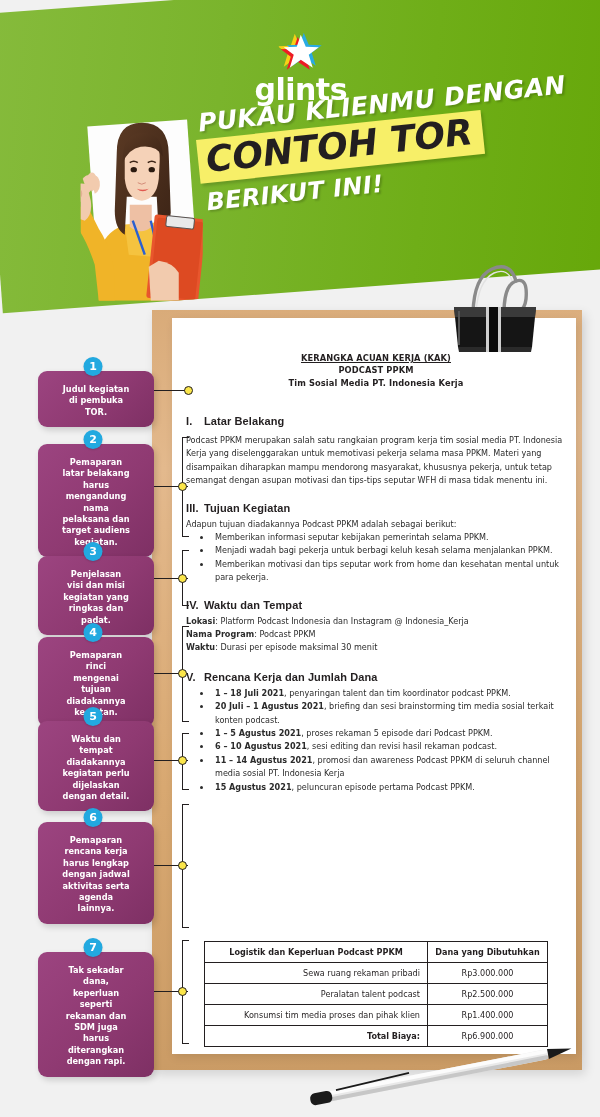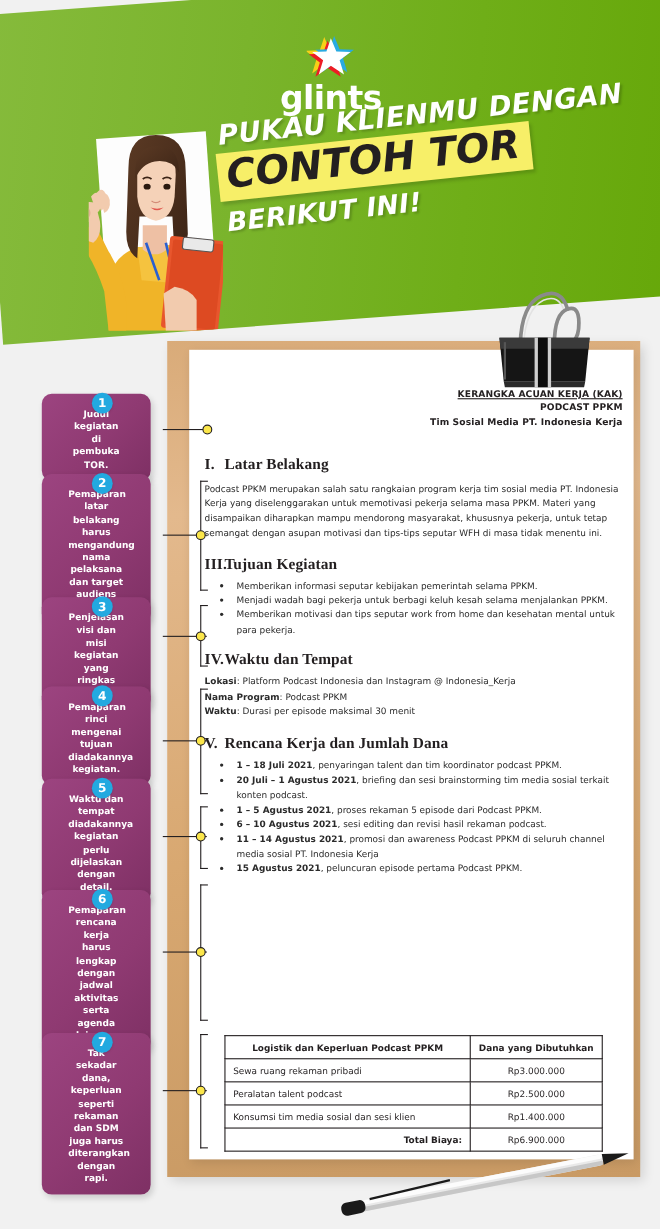--- a/index.html
+++ b/index.html
@@ -63,56 +63,56 @@
     background: #ffffff;
     box-shadow: 2px 3px 9px rgba(0,0,0,0.10);
   }
   .clip { position: absolute; left: 440px; top: 255px; width: 110px; height: 105px; }
 
   
   .pen { position: absolute; left: 290px; top: 1040px; width: 300px; height: 70px; }
 
   
   .doc { position: absolute; left: 186px; top: 352px; width: 380px; color: #231f20; }
-  .doc-title { text-align: right; font-family: "DejaVu Sans", sans-serif; font-size: 8.3px; font-weight: 700; line-height: 12.3px; letter-spacing: 0.1px; }
+  .doc-title { text-align: center; font-family: "DejaVu Sans", sans-serif; font-size: 8.3px; font-weight: 700; line-height: 12.3px; letter-spacing: 0.1px; }
   .doc-title .und { text-decoration: underline; }
 
   .sec { position: relative; margin-top: 12px; }
-  .sec-head { font-family: Liberation Serif, serif; font-size: 14px; font-weight: 700; letter-spacing: 0.1px; }
+  .sec-head { font-family: Liberation Sans, sans-serif; font-size: 11px; font-weight: 700; letter-spacing: 0.1px; }
   .sec-head .rn { display: inline-block; width: 18px; }
   .sec-body { font-family: "DejaVu Sans", sans-serif; font-size: 8.1px; line-height: 13.4px; color: #2b2b2b; margin-top: 7px; }
   .sec-body.tight { margin-top: 4px; }
   .sec-body p { margin: 0; }
   .sec-body ul { margin: 0 0 0 16px; padding: 0 0 0 10px; }
   .sec-body li { margin: 0 0 0 0; padding-left: 3px; }
   .b { font-weight: 700; }
 
   
   .bracket { position: absolute; border: 1.3px solid #231f20; border-right: none; width: 7px; }
   .dot { position: absolute; width: 9px; height: 9px; border-radius: 50%; background: #fbe64a; border: 1.4px solid #231f20; }
   .conn { position: absolute; height: 1.4px; background: #231f20; }
 
   
   .tbl { position: absolute; left: 204px; top: 941px; width: 344px; border-collapse: collapse; font-family: "DejaVu Sans", sans-serif; }
-  .tbl td, .tbl th { border: 1.1px solid #231f20; font-size: 8.1px; padding: 5px 7px; color: #231f20; }
+  .tbl td, .tbl th { border: 1.1px solid #231f20; font-size: 8.1px; padding: 5px 7px; color: #231f20; text-align: right; }
   .tbl th { font-weight: 700; text-align: center; }
   .tbl td.num { text-align: center; width: 120px; }
   .tbl td.tot { text-align: right; font-weight: 700; }
 
   
   .callout { position: absolute; width: 110px; }
   .callout .badge {
     position: absolute; left: 50%; top: 0; transform: translateX(-50%);
     width: 19px; height: 19px; border-radius: 50%; background: #22a9e0;
     color: #ffffff; font-family: "DejaVu Sans", sans-serif; font-weight: 700; font-size: 11px;
     line-height: 19px; text-align: center; z-index: 3;
     box-shadow: 0 1px 2px rgba(0,0,0,0.15);
   }
   .callout .box {
-    position: absolute; left: 0; top: 1px; width: 99px;
+    position: absolute; left: 0; top: 14px; width: 116px;
     background: linear-gradient(135deg, #9c4480 0%, #8f3a72 55%, #7e3064 100%);
     border-radius: 9px; color: #ffffff;
     font-family: "DejaVu Sans", sans-serif; font-weight: 700; font-size: 8.2px; line-height: 11.4px;
     text-align: center; padding: 13px 24px 9px;
     box-shadow: 2px 3px 6px rgba(0,0,0,0.16);
   }
 </style>
 </head>
 <body>
 
@@ -232,20 +232,21 @@
         <p>Podcast PPKM merupakan salah satu rangkaian program kerja tim sosial media PT. Indonesia Kerja yang diselenggarakan untuk memotivasi pekerja selama masa PPKM. Materi yang disampaikan diharapkan mampu mendorong masyarakat, khususnya pekerja, untuk tetap semangat dengan asupan motivasi dan tips-tips seputar WFH di masa tidak menentu ini.</p>
       </div>
     </div>
 
 
     <div class="sec" style="margin-top:14px;">
       <div class="sec-head">
         <span class="rn">III.</span><span>Tujuan Kegiatan</span>
       </div>
       <div class="sec-body tight">
+        <p>Adapun tujuan diadakannya Podcast PPKM adalah sebagai berikut:</p>
         <ul>
           <li><span>Memberikan informasi seputar kebijakan pemerintah selama PPKM.</span></li>
           <li><span>Menjadi wadah bagi pekerja untuk berbagi keluh kesah selama menjalankan PPKM.</span></li>
           <li><span>Memberikan motivasi dan tips seputar work from home dan kesehatan mental untuk para pekerja.</span></li>
         </ul>
       </div>
     </div>
 
     <div class="sec" style="margin-top:14px;">
       <div class="sec-head">
@@ -283,21 +284,21 @@
     </tr>
     <tr>
       <td>Sewa ruang rekaman pribadi</td>
       <td class="num">Rp3.000.000</td>
     </tr>
     <tr>
       <td>Peralatan talent podcast</td>
       <td class="num">Rp2.500.000</td>
     </tr>
     <tr>
-      <td>Konsumsi tim media sosial dan sesi klien</td>
+      <td>Konsumsi tim media proses dan pihak klien</td>
       <td class="num">Rp1.400.000</td>
     </tr>
     <tr>
       <td class="tot">Total Biaya:</td>
       <td class="num">Rp6.900.000</td>
     </tr>
   </tbody>
     </table>
 
   <div class="pen">

